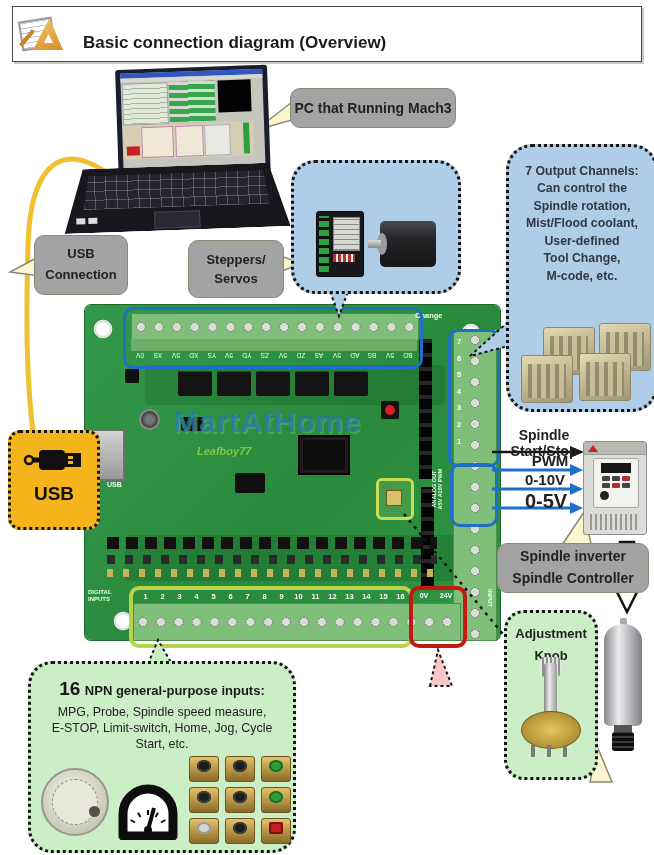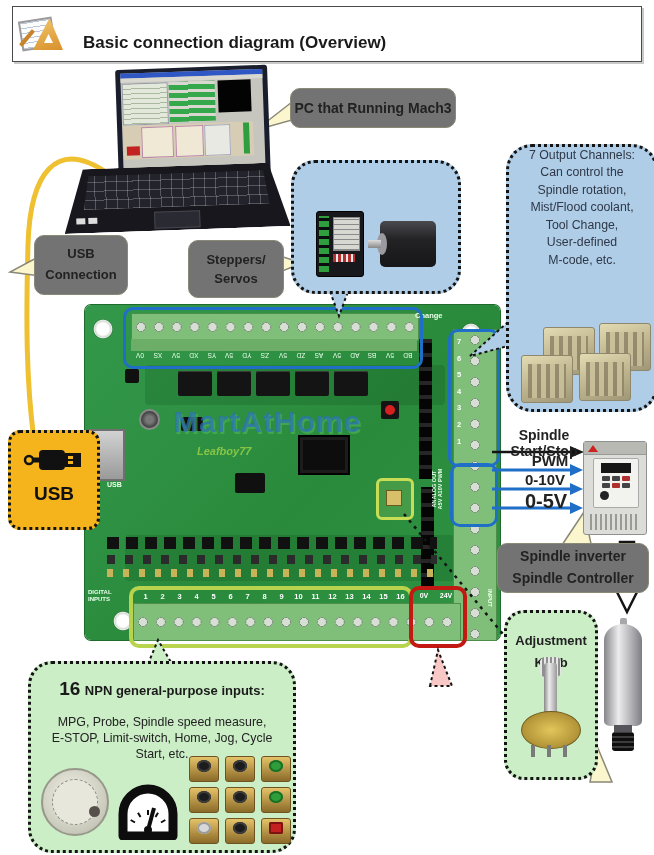--- a/index.html
+++ b/index.html
@@ -14,45 +14,45 @@
              border:2px solid #9a9a9a;transform:rotate(-9deg);
              background-image:repeating-linear-gradient(0deg,#b9c8dd 0 1px,transparent 1px 5px);}
   .hicon .tri{position:absolute;left:14px;top:6px;width:30px;height:32px;
               background:linear-gradient(160deg,#f2c96e,#d88f2a);
               clip-path:polygon(55% 0,100% 100%,0 100%);}
   .hicon .tri i{position:absolute;left:11px;top:16px;width:9px;height:9px;background:#fff;
                 clip-path:polygon(50% 0,100% 100%,0 100%);}
   .hicon .pen{position:absolute;left:6px;top:16px;width:4px;height:20px;background:#c8842a;
               transform:rotate(40deg);border-radius:1px;}
   
-  .co{position:absolute;background:#737373;border:1.5px solid #8a8877;border-radius:10px;
+  .co{position:absolute;background:#a3a3a3;border:1.5px solid #8a8877;border-radius:10px;
       z-index:10;display:flex;flex-direction:column;justify-content:center;align-items:center;
       text-align:center;color:#222;}
   .co-pc{left:290px;top:88px;width:164px;height:38px;font-size:14px;font-weight:700;}
   .co-usbconn{left:34px;top:235px;width:92px;height:58px;font-size:13px;font-weight:700;line-height:1.6;}
   .co-step{left:188px;top:240px;width:94px;height:56px;font-size:13px;font-weight:600;line-height:1.5;}
   .co-inv{left:497px;top:543px;width:150px;height:48px;font-size:14px;font-weight:600;line-height:1.55;}
   .co-spin{left:568px;top:778px;width:74px;height:36px;font-size:15px;font-weight:600;}
   
   .bub{position:absolute;border:3px dotted #141414;z-index:10;}
   .bub-blue{background:#AFCDE7;}
   .bub-green{background:#CBEEC6;}
   .bub-pink{background:#F8C8C6;}
   .bub-5axis{left:291px;top:160px;width:164px;height:128px;border-radius:24px;}
   .bub-5axis .t{margin-top:20px;text-align:center;font-size:18px;font-weight:700;color:#1e3a66;}
   .bub-out7{left:506px;top:144px;width:146px;height:262px;border-radius:26px;}
-  .bub-out7 .lines{text-align:center;font-size:12.3px;line-height:1.42;
-                   font-weight:400;color:#2f3847;}
+  .bub-out7 .lines{margin-top:16px;text-align:center;font-size:12.3px;line-height:1.42;
+                   font-weight:700;color:#2f3847;}
   .bub-adj{left:504px;top:610px;width:88px;height:164px;border-radius:20px;}
-  .bub-adj .t{margin-top:17px;text-align:center;font-size:13px;font-weight:600;line-height:1.7;color:#222;}
+  .bub-adj .t{margin-top:10px;text-align:center;font-size:13px;font-weight:600;line-height:1.7;color:#222;}
   .bub-16{left:28px;top:661px;width:262px;height:186px;border-radius:24px;}
   .bub-16 .ttl{margin-top:14px;text-align:center;font-weight:700;}
   .bub-16 .ttl .num{font-size:19px;}
   .bub-16 .ttl .rest{font-size:13px;}
-  .bub-16 .desc{margin-top:15px;text-align:center;font-size:12.4px;line-height:1.28;font-weight:500;color:#222;}
+  .bub-16 .desc{margin-top:5px;text-align:center;font-size:12.4px;line-height:1.28;font-weight:500;color:#222;}
   .bub-pwr{left:303px;top:682px;width:190px;height:160px;border-radius:18px;}
   .bub-pwr .t{margin-top:20px;text-align:center;font-size:16px;font-weight:700;}
   
   .usbbox{position:absolute;left:8px;top:430px;width:86px;height:94px;background:#F5B41B;
           border:3px dotted #141414;border-radius:12px;z-index:11;text-align:center;}
   .usbbox .lbl{margin-top:4px;font-size:19px;font-weight:800;color:#111;}
   
   .sig{position:absolute;z-index:10;font-weight:600;color:#222;text-align:center;}
   .sig-ss{left:488px;top:427px;width:112px;font-size:14px;}
   .sig-pwm{left:523px;top:452px;width:54px;font-size:15px;}
@@ -404,22 +404,22 @@
       <div class="mot-shaft"></div>
     </div>
   </div>
 
   <div class="bub bub-blue bub-out7">
     <div class="lines">
         <div class="ocl">7 Output Channels:</div>
         <div class="ocl">Can control the</div>
         <div class="ocl">Spindle rotation,</div>
         <div class="ocl">Mist/Flood coolant,</div>
+        <div class="ocl">User-defined</div>
         <div class="ocl">Tool Change,</div>
-        <div class="ocl">User-defined</div>
         <div class="ocl">M-code, etc.</div>
       </div>
     <div class="relays">
       <div class="relay" style="left:22px;top:4px;"></div>
       <div class="relay" style="left:78px;top:0;"></div>
       <div class="relay" style="left:0;top:32px;"></div>
       <div class="relay" style="left:58px;top:30px;"></div>
     </div>
   </div>
 

